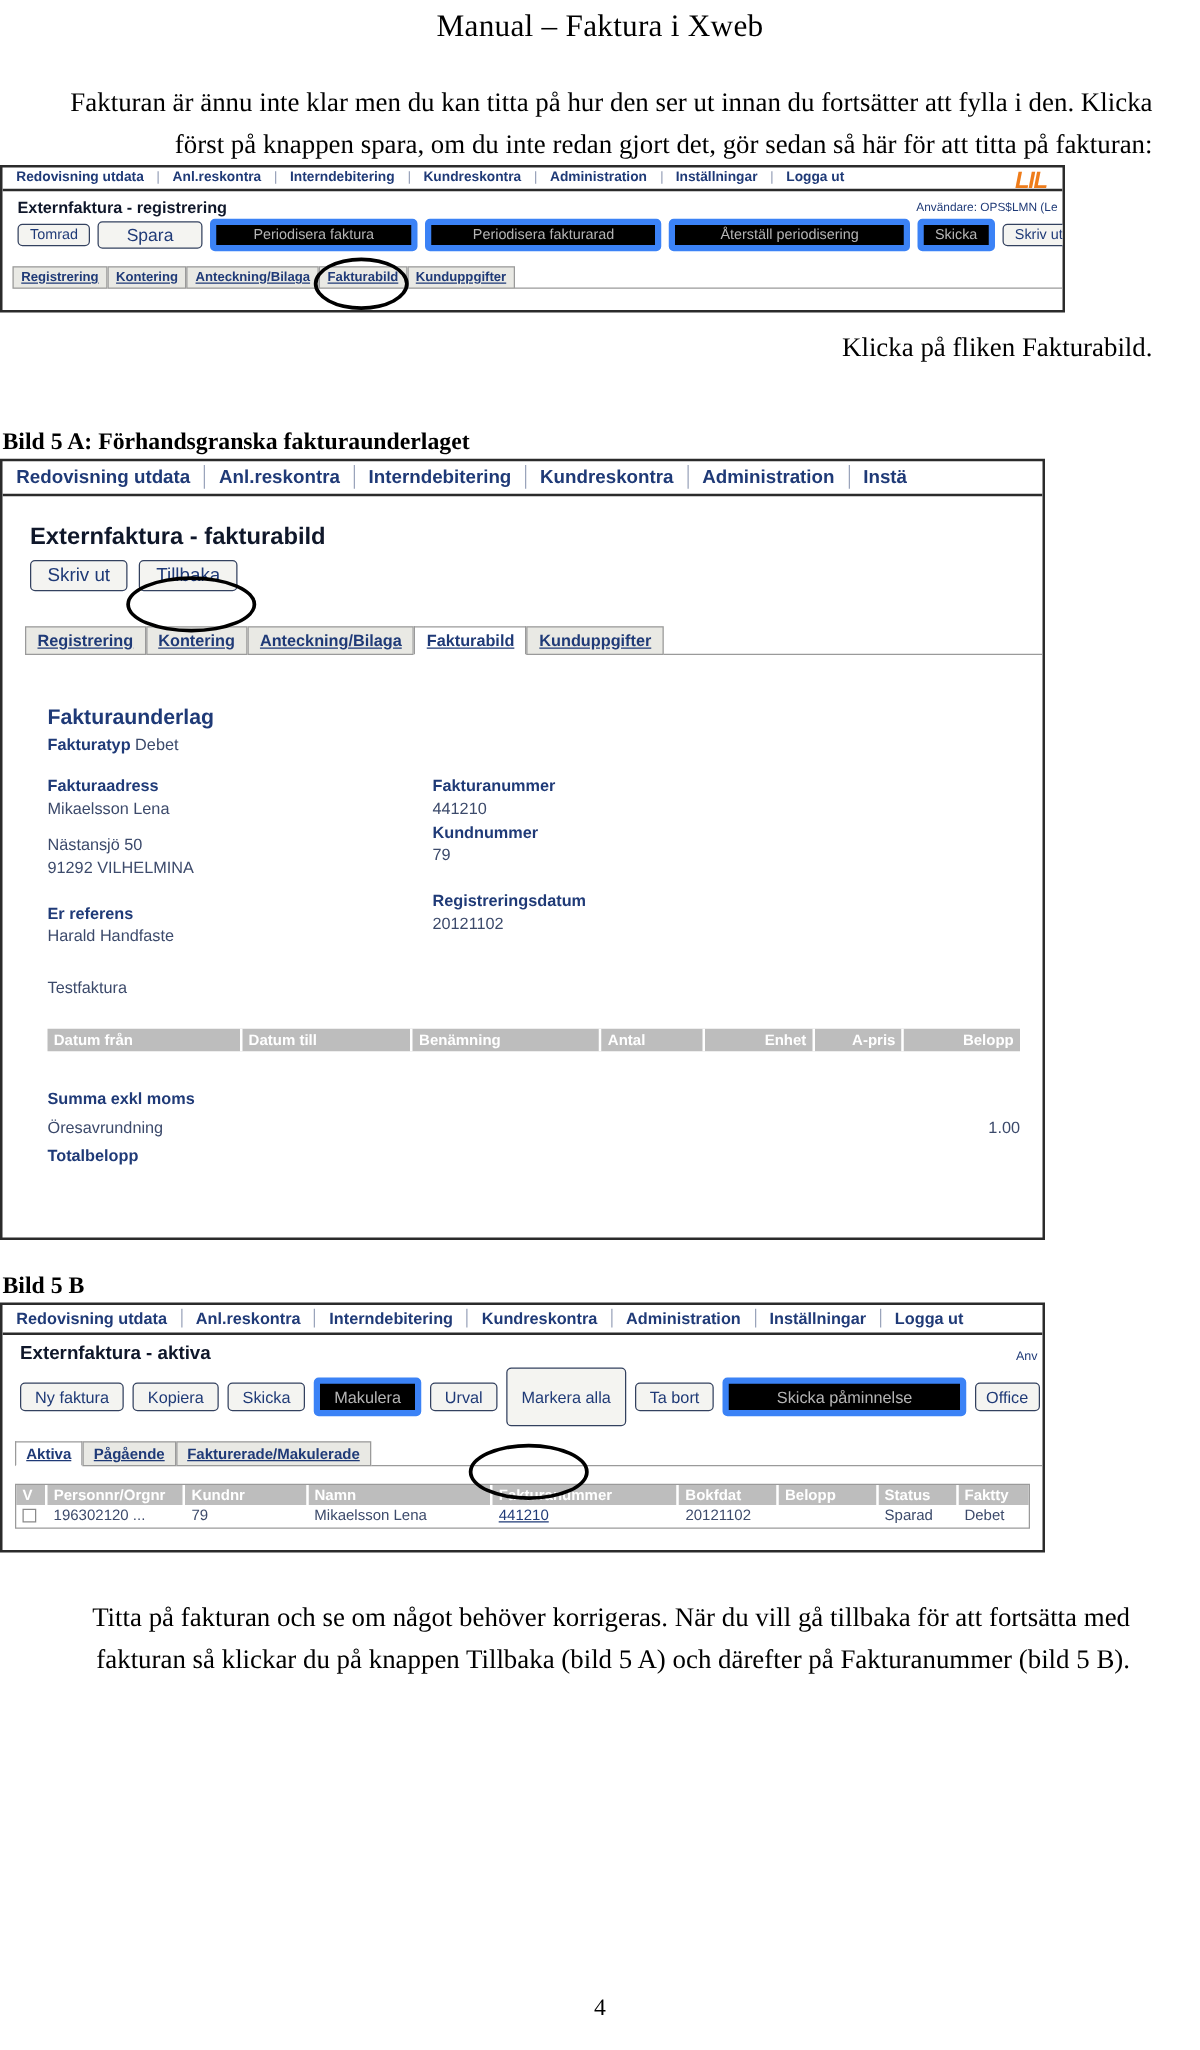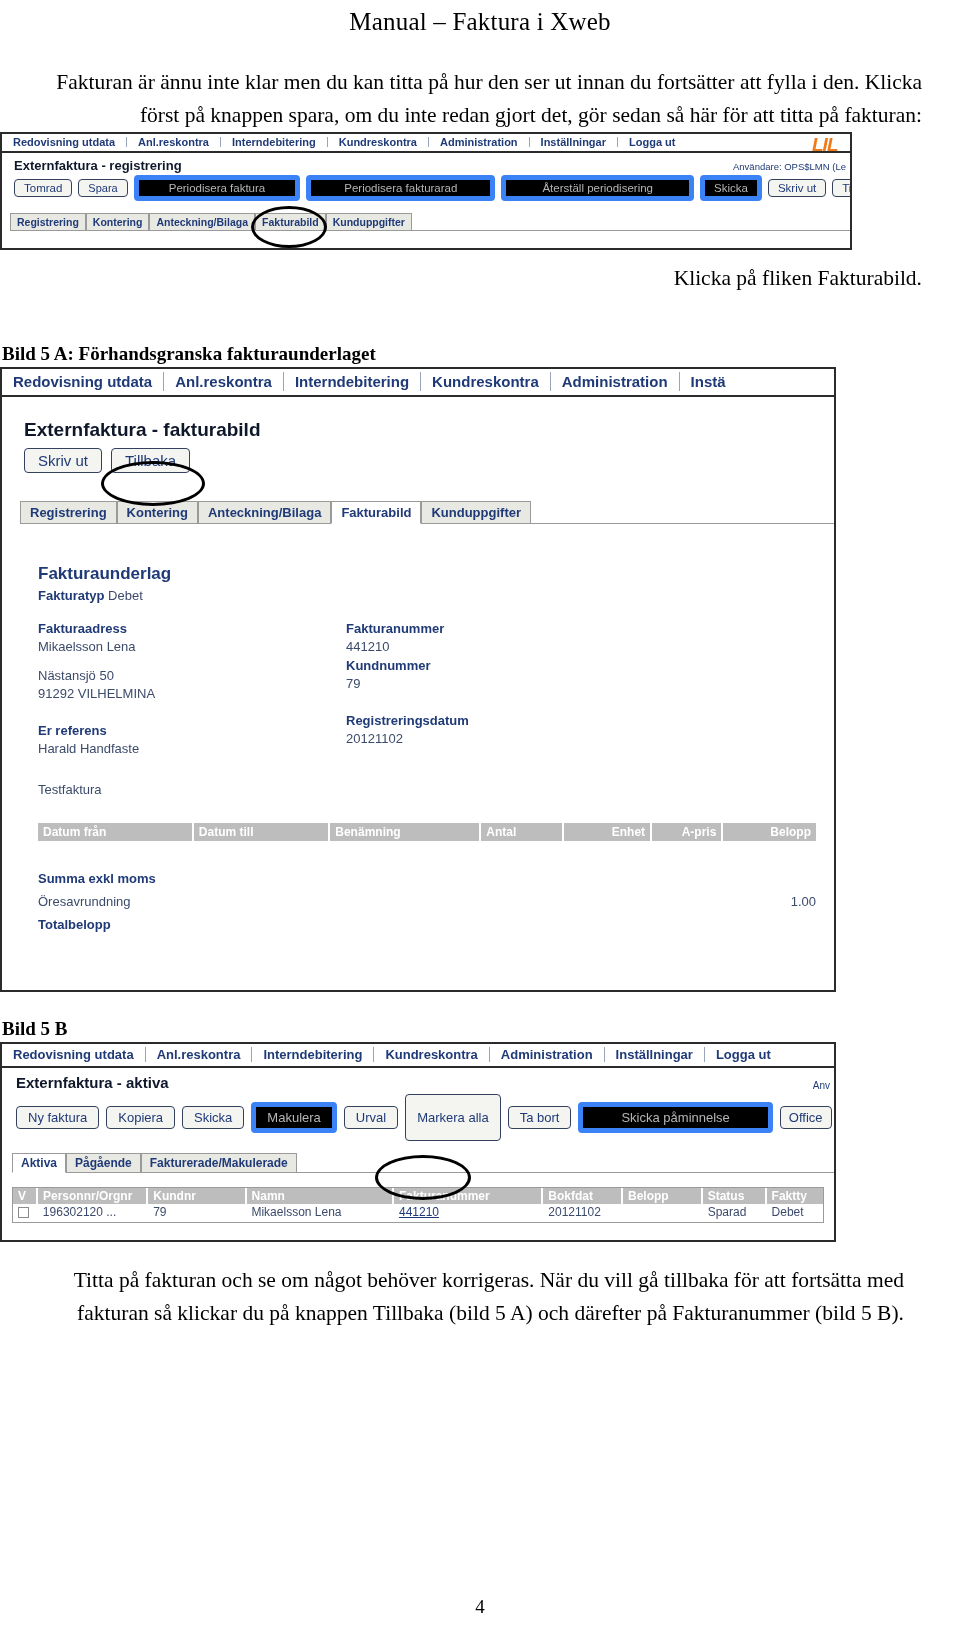--- a/index.html
+++ b/index.html
@@ -118,20 +118,21 @@
   }
 
   .tabrow { display: flex; align-items: flex-end; }
   .tab {
     border: 1px solid #9a9a9a;
     background: #e9e9e4;
     color: #1f3a77;
     font-weight: bold;
     white-space: nowrap;
     display: inline-block;
+    text-decoration: underline;
   }
   .tab.active {
     background: #ffffff;
     border-bottom-color: #ffffff;
   }
   .tabline {
     border-bottom: 1px solid #9a9a9a;
     flex: 1 1 auto;
     height: 100%;
   }
@@ -207,21 +208,21 @@
       <span class="logo" style="font-size:19px; width:34px;">LIL</span>
     </div>
 
     <div style="position:relative; height:24px;">
       <div class="page-head" style="position:absolute; left:12px; top:5px; font-size:13px;">Externfaktura - registrering</div>
       <div class="userinfo" style="right:4px; top:8px; font-size:9.5px;">Användare: OPS$LMN (Le</div>
     </div>
 
     <div class="btnrow" style="padding-left:12px; gap:6px; height:22px;">
       <span class="btn" style="font-size:11.5px; padding:2px 9px;">Tomrad</span>
-      <span class="btn" style="font-size:11px; padding:2px 9px;">Spara</span>
+      <span class="btn" style="font-size:14px; padding:2px 22px;">Spara</span>
       <span class="btn disabled" style="font-size:11.5px; padding:2px 30px;">Periodisera faktura</span>
       <span class="btn disabled" style="font-size:11.5px; padding:2px 33px;">Periodisera fakturarad</span>
       <span class="btn disabled" style="font-size:11.5px; padding:2px 36px;">Återställ periodisering</span>
       <span class="btn disabled" style="font-size:11.5px; padding:2px 9px;">Skicka</span>
       <span class="btn" style="font-size:11.5px; padding:2px 9px;">Skriv ut</span>
       <span class="btn" style="font-size:11.5px; padding:2px 9px;">Tillbaka</span>
     </div>
 
     <div class="tabrow" style="margin-top:14px; padding-left:8px;">
       <span class="tab" style="font-size:10.5px; padding:2px 6px;">Registrering</span>
@@ -399,16 +400,16 @@
         <span class="c" style="width:85px;">20121102</span>
         <span class="c" style="width:85px;"></span>
         <span class="c" style="width:68px;">Sparad</span>
         <span class="c" style="width:60px;">Debet</span>
       </div>
     </div>
 
     <div class="ellipse" style="left:373px; top:111px; width:96px; height:45px;"></div>
   </div>
 
-  <div class="body-text" style="margin-top:22px; margin-left:40px; margin-right:56px;">Titta på fakturan och se om något behöver korrigeras. När du vill gå tillbaka för att fortsätta med fakturan så klickar du på knappen Tillbaka (bild 5 A) och därefter på Fakturanummer (bild 5 B).</div>
+  <div class="body-text" style="margin-top:36px; margin-left:40px; margin-right:56px;">Titta på fakturan och se om något behöver korrigeras. När du vill gå tillbaka för att fortsätta med fakturan så klickar du på knappen Tillbaka (bild 5 A) och därefter på Fakturanummer (bild 5 B).</div>
 
   <div class="page-number">4</div>
 </div>
 
 </body></html>

